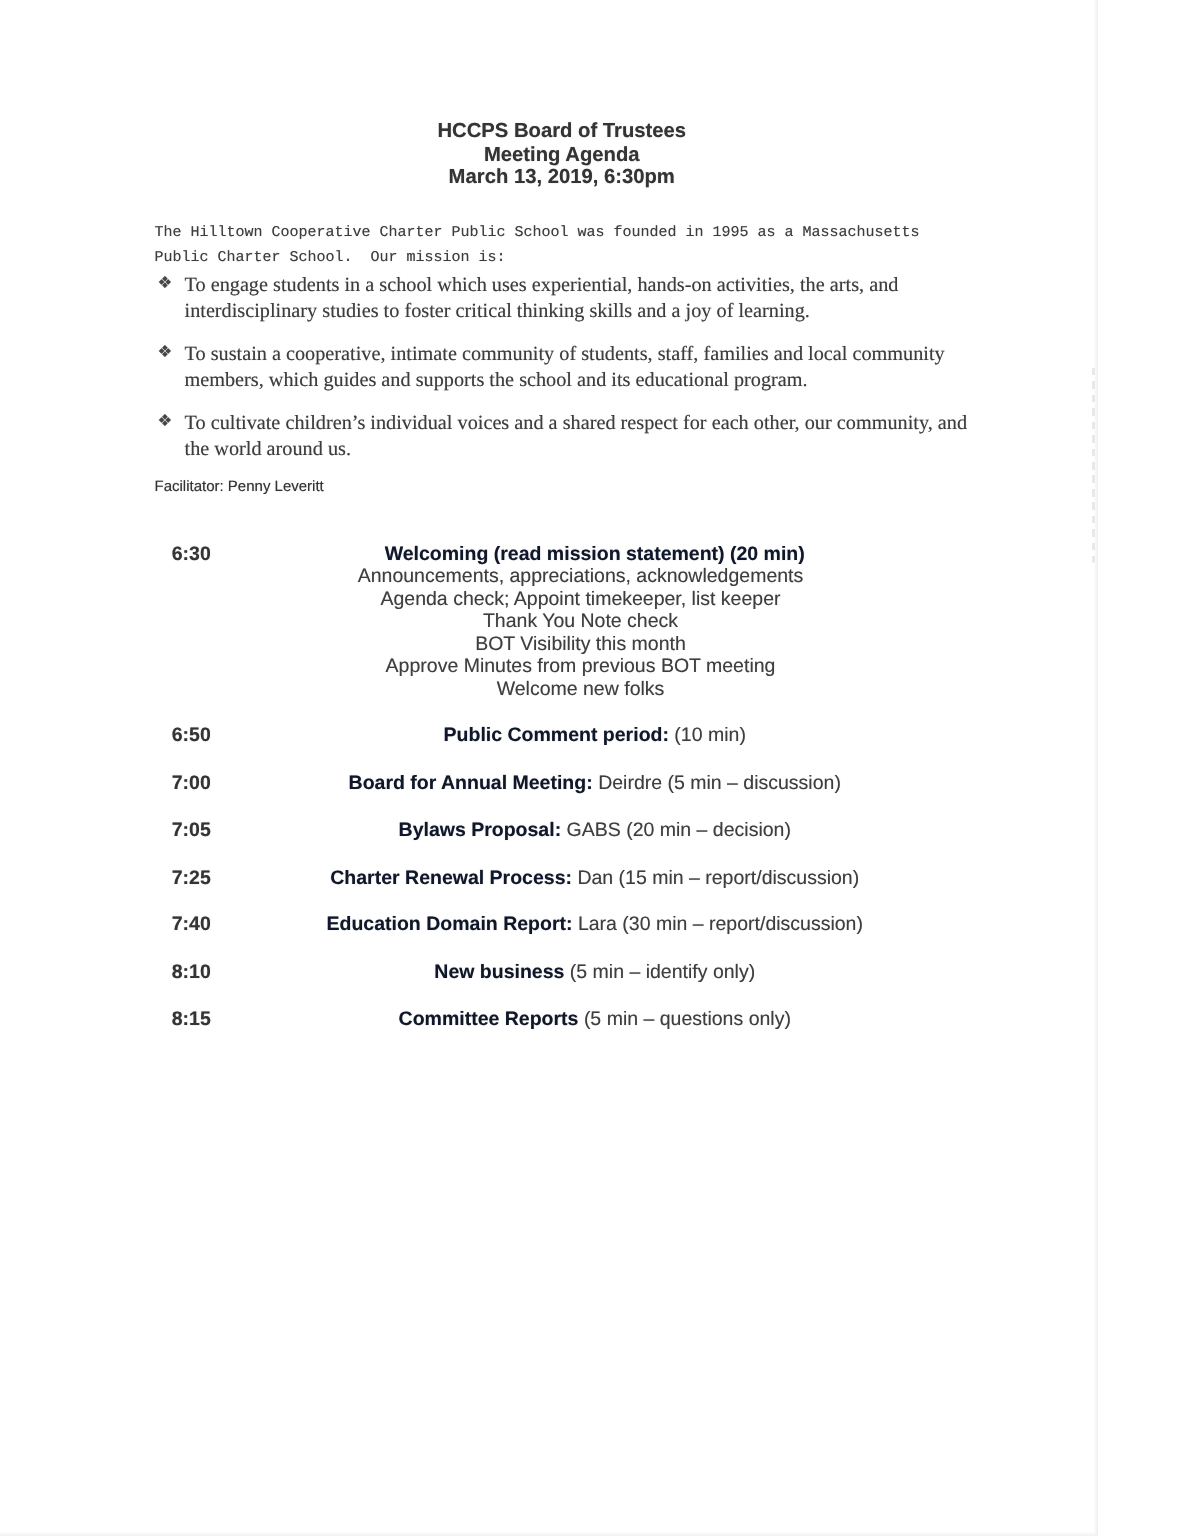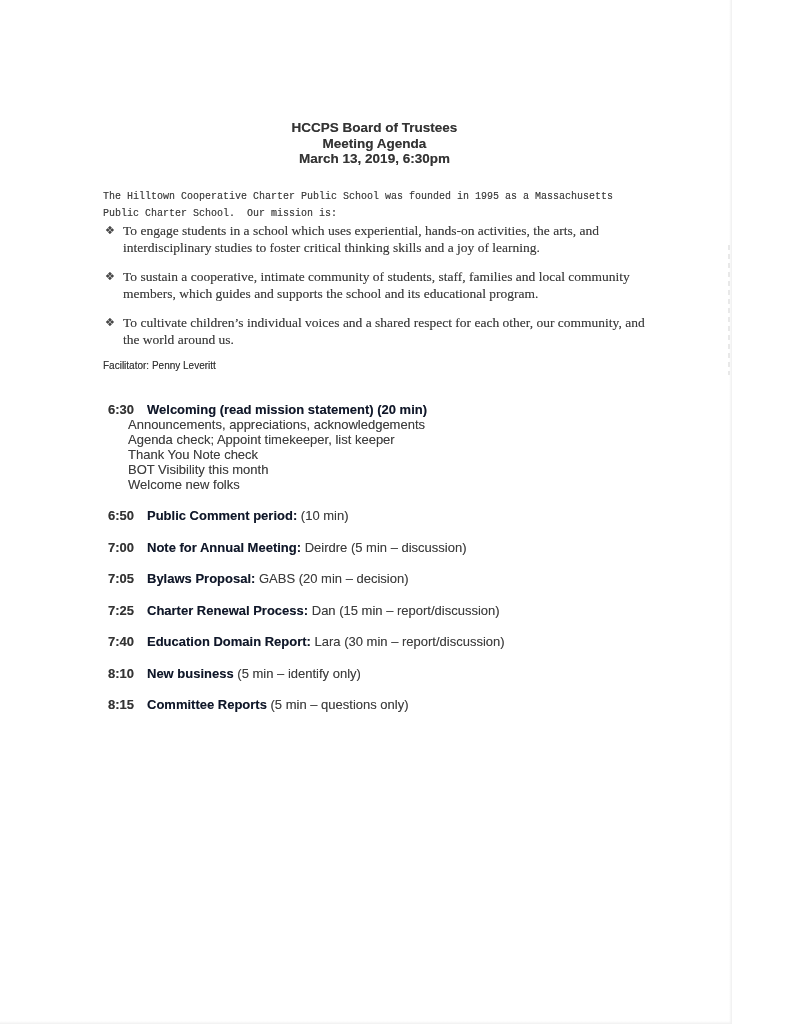--- a/index.html
+++ b/index.html
@@ -7,21 +7,21 @@
     padding: 0;
     background: #ffffff;
   }
   .page {
     position: relative;
     width: 732px;
     height: 1024px;
     background: #ffffff;
     overflow: hidden;
     box-sizing: border-box;
-    padding: 120px 86px 0 103px;
+    padding: 79px 86px 0 103px;
     color: #3b3b3b;
   }
   
   .doc-header {
     text-align: center;
     font-family: "Liberation Sans", sans-serif;
     font-weight: bold;
     font-size: 13.5px;
     line-height: 15.5px;
     color: #343434;
@@ -62,21 +62,21 @@
   .facilitator {
     font-family: "Liberation Sans", sans-serif;
     font-weight: normal;
     font-size: 10px;
     color: #343434;
     margin: 12px 0 31px 0;
     text-shadow: 0 0 0.6px rgba(55,55,55,0.55);
   }
   
   .agenda { font-family: "Liberation Sans", sans-serif; font-size: 13px; }
-  .agenda-item { margin-bottom: 16px; }
+  .agenda-item { margin-bottom: 16px; text-align: center; }
   .agenda-row {
     display: flex;
     line-height: 15.5px;
   }
   .time {
     flex: 0 0 44px;
     font-weight: bold;
     color: #343434;
     padding-left: 5px;
     box-sizing: border-box;
@@ -156,35 +156,36 @@
     <div class="agenda-item">
       <div class="agenda-row">
         <span class="time">6:30</span>
         <span class="title"><b>Welcoming (read mission statement) (20 min)</b><span></span></span>
       </div>
       <div class="subs">
         <div>Announcements, appreciations, acknowledgements</div>
         <div>Agenda check; Appoint timekeeper, list keeper</div>
         <div>Thank You Note check</div>
         <div>BOT Visibility this month</div>
+        <div>Approve Minutes from previous BOT meeting</div>
         <div>Welcome new folks</div>
       </div>
     </div>
 
     <div class="agenda-item">
       <div class="agenda-row">
         <span class="time">6:50</span>
         <span class="title"><b>Public Comment period:</b><span> (10 min)</span></span>
       </div>
     </div>
 
     <div class="agenda-item">
       <div class="agenda-row">
         <span class="time">7:00</span>
-        <span class="title"><b>Note for Annual Meeting:</b><span> Deirdre (5 min – discussion)</span></span>
+        <span class="title"><b>Board for Annual Meeting:</b><span> Deirdre (5 min – discussion)</span></span>
       </div>
     </div>
 
     <div class="agenda-item">
       <div class="agenda-row">
         <span class="time">7:05</span>
         <span class="title"><b>Bylaws Proposal:</b><span> GABS (20 min – decision)</span></span>
       </div>
     </div>
 

